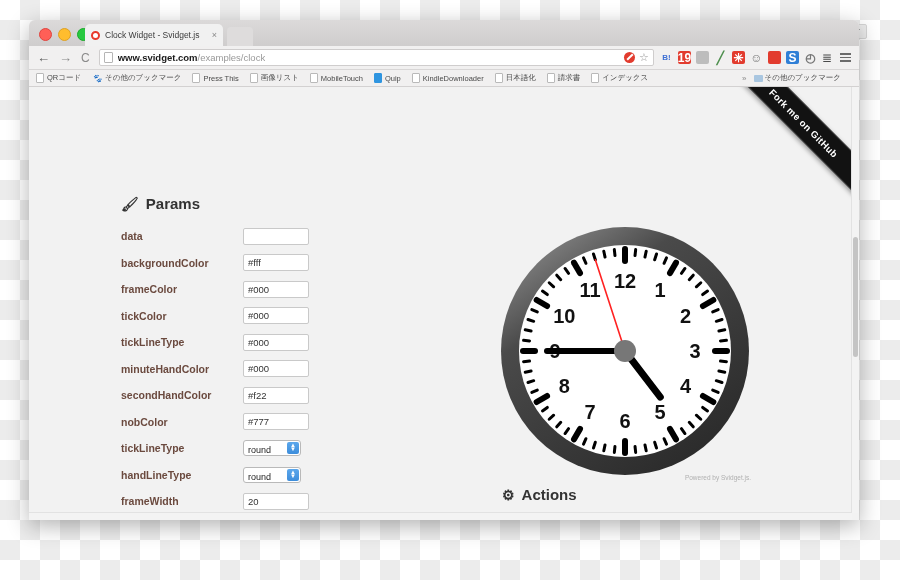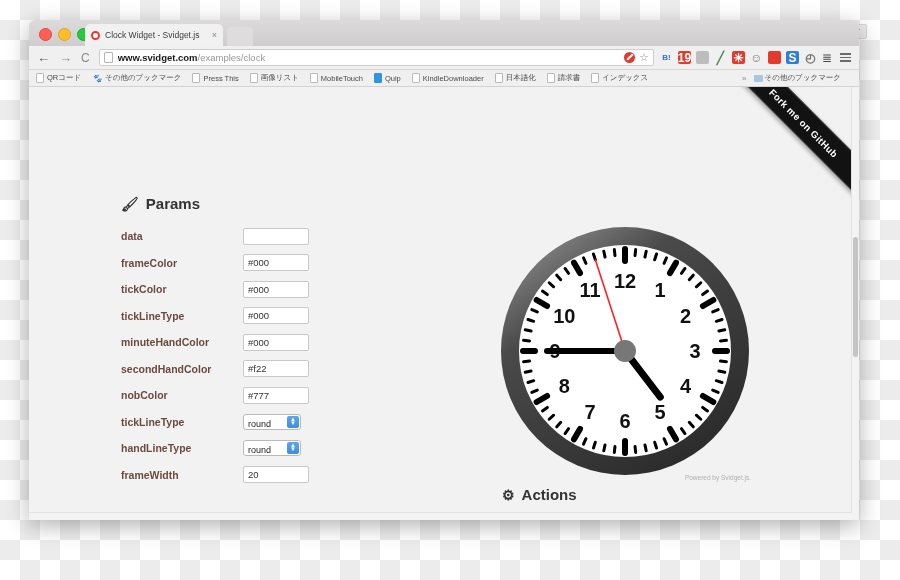--- a/index.html
+++ b/index.html
@@ -255,20 +255,24 @@
 
       <div class="sec-h" id="params-heading">
         <span class="ic">🖌</span>
         <span>Params</span>
       </div>
 
       <div class="form">
         <div class="frow">
           <div class="flabel">data</div>
           <div class="finput"></div>
+        </div>
+        <div class="frow">
+          <div class="flabel">backgroundColor</div>
+          <div class="finput">#fff</div>
         </div>
         <div class="frow">
           <div class="flabel">frameColor</div>
           <div class="finput">#000</div>
         </div>
         <div class="frow">
           <div class="flabel">tickColor</div>
           <div class="finput">#000</div>
         </div>
         <div class="frow">

